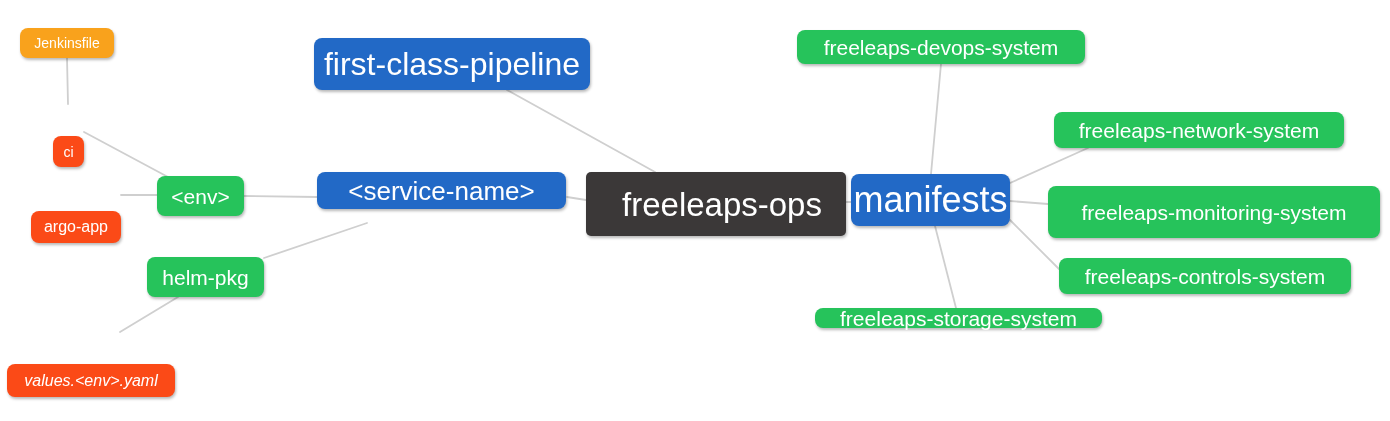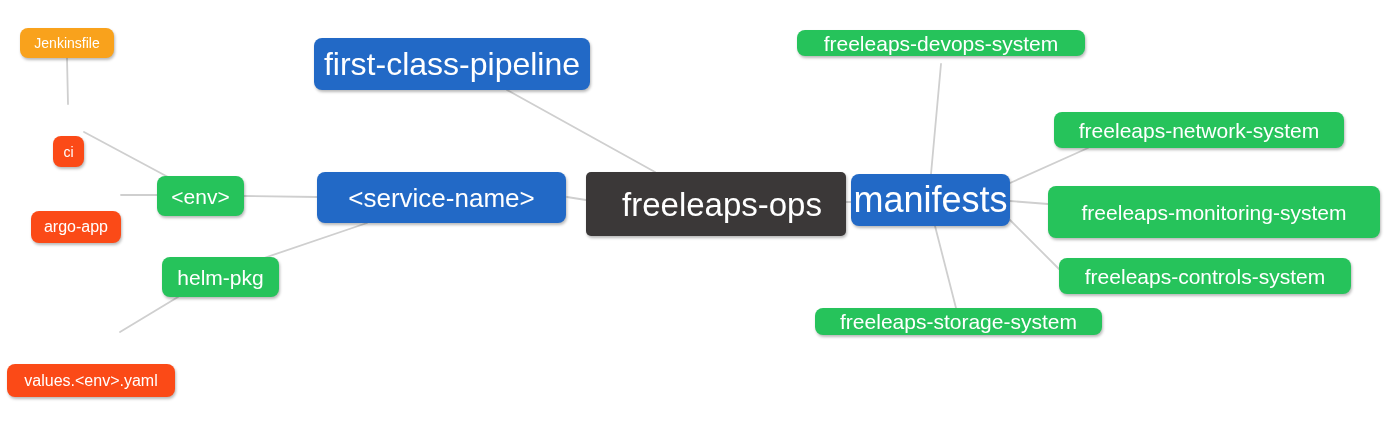--- a/index.html
+++ b/index.html
@@ -26,31 +26,31 @@
   .role-blue{background:var(--blue,#2269c6);}
   .role-green{background:var(--green,#26c35b);}
   .role-red{background:var(--red,#fb4a17);margin-top:32px;}
   .role-orange{background:var(--orange,#f9a21c);}
   .role-dark{background:var(--dark,#3b3838);}
 
   .n-jenkinsfile{left:20px;top:28px;width:94px;height:30px;font-size:14px;}
   .n-ci{left:53px;top:104px;width:31px;height:31px;font-size:14px;}
   .n-argo-app{left:31px;top:179px;width:90px;height:32px;font-size:16px;}
   .n-env{left:157px;top:176px;width:87px;height:40px;font-size:21px;}
-  .n-helm-pkg{left:162px;top:257px;width:117px;height:40px;font-size:21px;}
-  .n-values{left:7px;top:332px;width:168px;height:33px;font-size:16px;}
+  .n-helm-pkg{left:147px;top:257px;width:117px;height:40px;font-size:21px;}
+  .n-values{left:7px;top:332px;width:168px;height:33px;font-size:16px;font-style:italic;}
   .n-pipeline{left:314px;top:38px;width:276px;height:52px;font-size:32px;}
-  .n-service{left:317px;top:172px;width:249px;height:51px;font-size:26px;}
+  .n-service{left:317px;top:172px;width:249px;height:37px;font-size:26px;}
   .n-ops{left:586px;top:172px;width:260px;height:64px;font-size:33px;border-radius:5px;padding-left:12px;}
   .n-manifests{left:851px;top:174px;width:159px;height:52px;font-size:36px;}
-  .n-devops{left:797px;top:30px;width:288px;height:26px;font-size:21px;}
+  .n-devops{left:797px;top:30px;width:288px;height:34px;font-size:21px;}
   .n-network{left:1054px;top:112px;width:290px;height:36px;font-size:21px;}
   .n-monitoring{left:1048px;top:186px;width:332px;height:52px;font-size:21px;}
   .n-controls{left:1059px;top:258px;width:292px;height:36px;font-size:21px;}
-  .n-storage{left:815px;top:308px;width:287px;height:27px;font-size:21px;}
+  .n-storage{left:815px;top:308px;width:287px;height:20px;font-size:21px;}
 </style>
 </head>
 <body>
 
 <div class="canvas">
 
   <svg class="edges" viewBox="0 0 1390 421">
     <line class="edge" x1="67" y1="58" x2="68" y2="104"></line>
     <line class="edge" x1="84" y1="132" x2="168" y2="177"></line>
     <line class="edge" x1="121" y1="195" x2="157" y2="195"></line>

